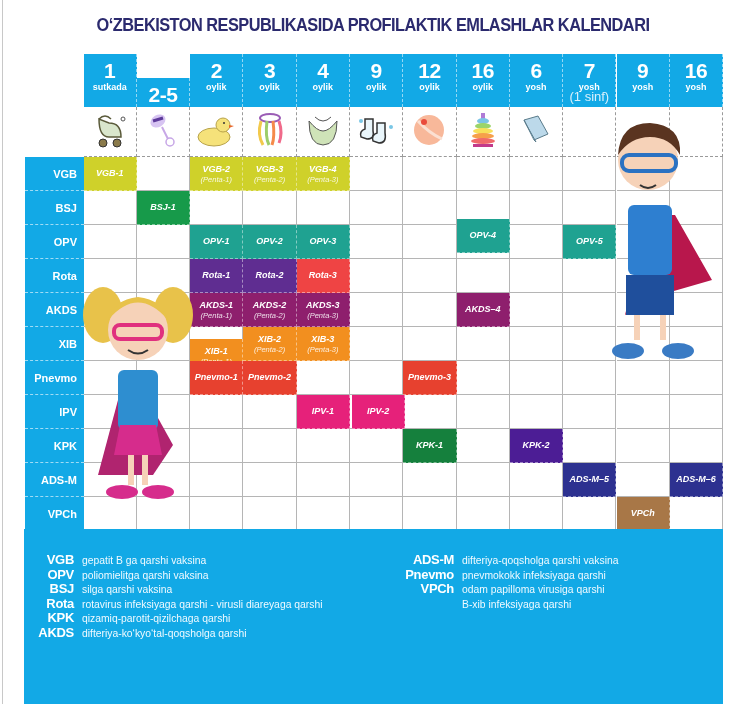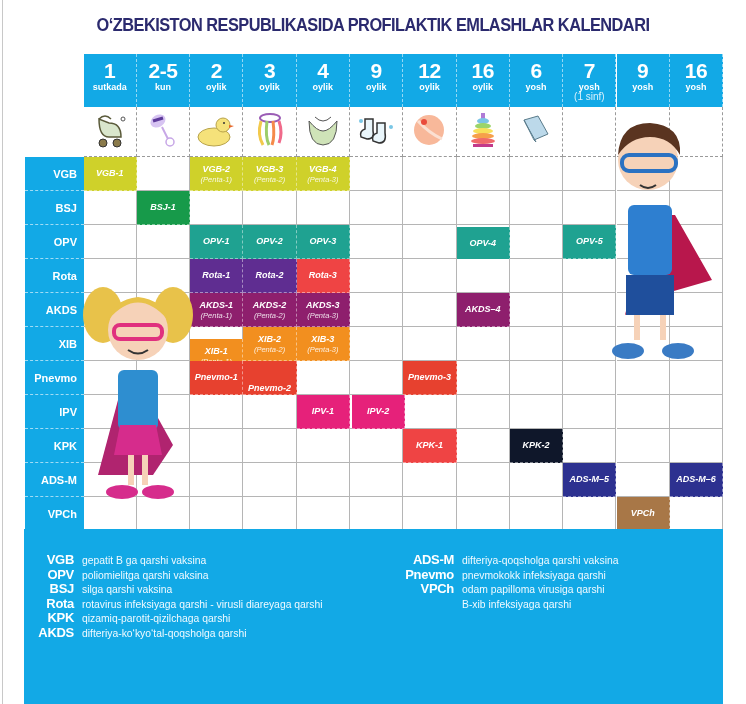--- a/index.html
+++ b/index.html
@@ -11,21 +11,21 @@
     font-family: "Liberation Sans", sans-serif; font-weight: bold; font-size: 19px;
     color: #2b2a6e; letter-spacing: -0.6px; transform: scaleX(0.86); transform-origin: center;
   }
   .grid { position: absolute; left: 0; top: 0; }
   .hdr {
     position: absolute; top: 54px; height: 53px; width: 53.3px; background: #12a9e6;
     color: #fff; text-align: center; border-right: 1px dashed rgba(255,255,255,0.55);
   }
   .hdr .num { display: block; font-weight: bold; font-size: 21px; line-height: 22px; margin-top: 6px; letter-spacing: -0.5px; }
   .hdr .unit { display: block; font-weight: bold; font-size: 9px; line-height: 10px; }
-  .hdr .note { display: block; font-size: 10px; line-height: 9px; color: #d9f1fc; }
+  .hdr .note { display: block; font-size: 13px; line-height: 9px; color: #d9f1fc; }
   .iconcell {
     position: absolute; top: 107px; height: 50px; width: 53.3px; background: #fff;
     border-right: 1px dashed #9a9a9a; border-bottom: 1px dashed #9a9a9a;
     display: flex; align-items: center; justify-content: center;
   }
   .rowlabel {
     position: absolute; left: 25px; width: 59px; height: 34px; background: #12a9e6;
     color: #fff; font-weight: bold; font-size: 11px; text-align: right; padding-right: 7px;
     display: flex; align-items: center; justify-content: flex-end;
     border-bottom: 1px dashed rgba(255,255,255,0.6);
@@ -65,21 +65,21 @@
     </div>
     <div class="iconcell" style="left: 83.5px;">
       <span><svg width="34" height="38" viewBox="0 0 34 38">
           <path d="M6 8 Q6 26 16 26 L28 26 Q28 12 16 12 Z" fill="#d9e6cc" stroke="#5a5a3a" stroke-width="1.5"></path>
           <path d="M6 8 Q12 2 18 8" fill="none" stroke="#5a5a3a" stroke-width="1.5"></path>
           <circle cx="10" cy="32" r="4" fill="#8a7a4a" stroke="#333"></circle>
           <circle cx="24" cy="32" r="4" fill="#8a7a4a" stroke="#333"></circle>
           <circle cx="30" cy="8" r="2" fill="none" stroke="#555"></circle>
         </svg></span>
     </div>
-    <div class="hdr" style="left: 136.8px;">
+    <div class="hdr" style="left: 136.8px; margin-top: 24px;">
       <span class="num">2-5</span>
       <span class="unit">kun</span>
     </div>
     <div class="iconcell" style="left: 136.8px;">
       <span><svg width="30" height="38" viewBox="0 0 30 38">
           <ellipse cx="10" cy="10" rx="8" ry="6" fill="#d7c4f2" transform="rotate(-30 10 10)"></ellipse>
           <path d="M5 10 L15 7" stroke="#5d3a9a" stroke-width="3"></path>
           <line x1="14" y1="16" x2="20" y2="28" stroke="#c7a7e6" stroke-width="2"></line>
           <circle cx="22" cy="31" r="4" fill="none" stroke="#c7a7e6" stroke-width="1.5"></circle>
         </svg></span>
@@ -242,21 +242,21 @@
     <div class="cell" style="left: 669.8px; top: 225px;"></div>
     <div class="dose" style="left: 190.1px; top: 225px; background: rgb(31, 162, 145);">
       <span class="main">OPV-1</span>
     </div>
     <div class="dose" style="left: 243.4px; top: 225px; background: rgb(31, 162, 145);">
       <span class="main">OPV-2</span>
     </div>
     <div class="dose" style="left: 296.7px; top: 225px; background: rgb(31, 162, 145);">
       <span class="main">OPV-3</span>
     </div>
-    <div class="dose" style="left: 456.6px; top: 227px; background: rgb(31, 162, 145);">
+    <div class="dose" style="left: 456.6px; top: 219px; background: rgb(31, 162, 145);">
       <span class="main">OPV-4</span>
     </div>
     <div class="dose" style="left: 563.2px; top: 225px; background: rgb(31, 162, 145);">
       <span class="main">OPV-5</span>
     </div>
     <div class="rowlabel" style="top: 259px;">Rota</div>
     <div class="cell" style="left: 83.5px; top: 259px;"></div>
     <div class="cell" style="left: 136.8px; top: 259px;"></div>
     <div class="cell" style="left: 190.1px; top: 259px;"></div>
     <div class="cell" style="left: 243.4px; top: 259px;"></div>
@@ -339,21 +339,21 @@
     <div class="cell" style="left: 350px; top: 361px;"></div>
     <div class="cell" style="left: 403.3px; top: 361px;"></div>
     <div class="cell" style="left: 456.6px; top: 361px;"></div>
     <div class="cell" style="left: 509.9px; top: 361px;"></div>
     <div class="cell" style="left: 563.2px; top: 361px;"></div>
     <div class="cell" style="left: 616.5px; top: 361px;"></div>
     <div class="cell" style="left: 669.8px; top: 361px;"></div>
     <div class="dose" style="left: 190.1px; top: 361px; background: rgb(231, 65, 47);">
       <span class="main">Pnevmo-1</span>
     </div>
-    <div class="dose" style="left: 243.4px; top: 361px; background: rgb(231, 65, 47); justify-content: flex-end;">
+    <div class="dose" style="left: 243.4px; top: 361px; background: rgb(231, 65, 47);">
       <span class="main">Pnevmo-2</span>
     </div>
     <div class="dose" style="left: 403.3px; top: 361px; background: rgb(231, 65, 47);">
       <span class="main">Pnevmo-3</span>
     </div>
     <div class="rowlabel" style="top: 395px;">IPV</div>
     <div class="cell" style="left: 83.5px; top: 395px;"></div>
     <div class="cell" style="left: 136.8px; top: 395px;"></div>
     <div class="cell" style="left: 190.1px; top: 395px;"></div>
     <div class="cell" style="left: 243.4px; top: 395px;"></div>
@@ -377,24 +377,24 @@
     <div class="cell" style="left: 190.1px; top: 429px;"></div>
     <div class="cell" style="left: 243.4px; top: 429px;"></div>
     <div class="cell" style="left: 296.7px; top: 429px;"></div>
     <div class="cell" style="left: 350px; top: 429px;"></div>
     <div class="cell" style="left: 403.3px; top: 429px;"></div>
     <div class="cell" style="left: 456.6px; top: 429px;"></div>
     <div class="cell" style="left: 509.9px; top: 429px;"></div>
     <div class="cell" style="left: 563.2px; top: 429px;"></div>
     <div class="cell" style="left: 616.5px; top: 429px;"></div>
     <div class="cell" style="left: 669.8px; top: 429px;"></div>
-    <div class="dose" style="left: 403.3px; top: 429px; background: #ef4444;">
+    <div class="dose" style="left: 403.3px; top: 429px; background: #15803d;">
       <span class="main">KPK-1</span>
     </div>
-    <div class="dose" style="left: 509.9px; top: 429px; background: #0f172a; justify-content: center;">
+    <div class="dose" style="left: 509.9px; top: 429px; background: #4c1d95; justify-content: center;">
       <span class="main">KPK-2</span>
     </div>
     <div class="rowlabel" style="top: 463px;">ADS-M</div>
     <div class="cell" style="left: 83.5px; top: 463px;"></div>
     <div class="cell" style="left: 136.8px; top: 463px;"></div>
     <div class="cell" style="left: 190.1px; top: 463px;"></div>
     <div class="cell" style="left: 243.4px; top: 463px;"></div>
     <div class="cell" style="left: 296.7px; top: 463px;"></div>
     <div class="cell" style="left: 350px; top: 463px;"></div>
     <div class="cell" style="left: 403.3px; top: 463px;"></div>

